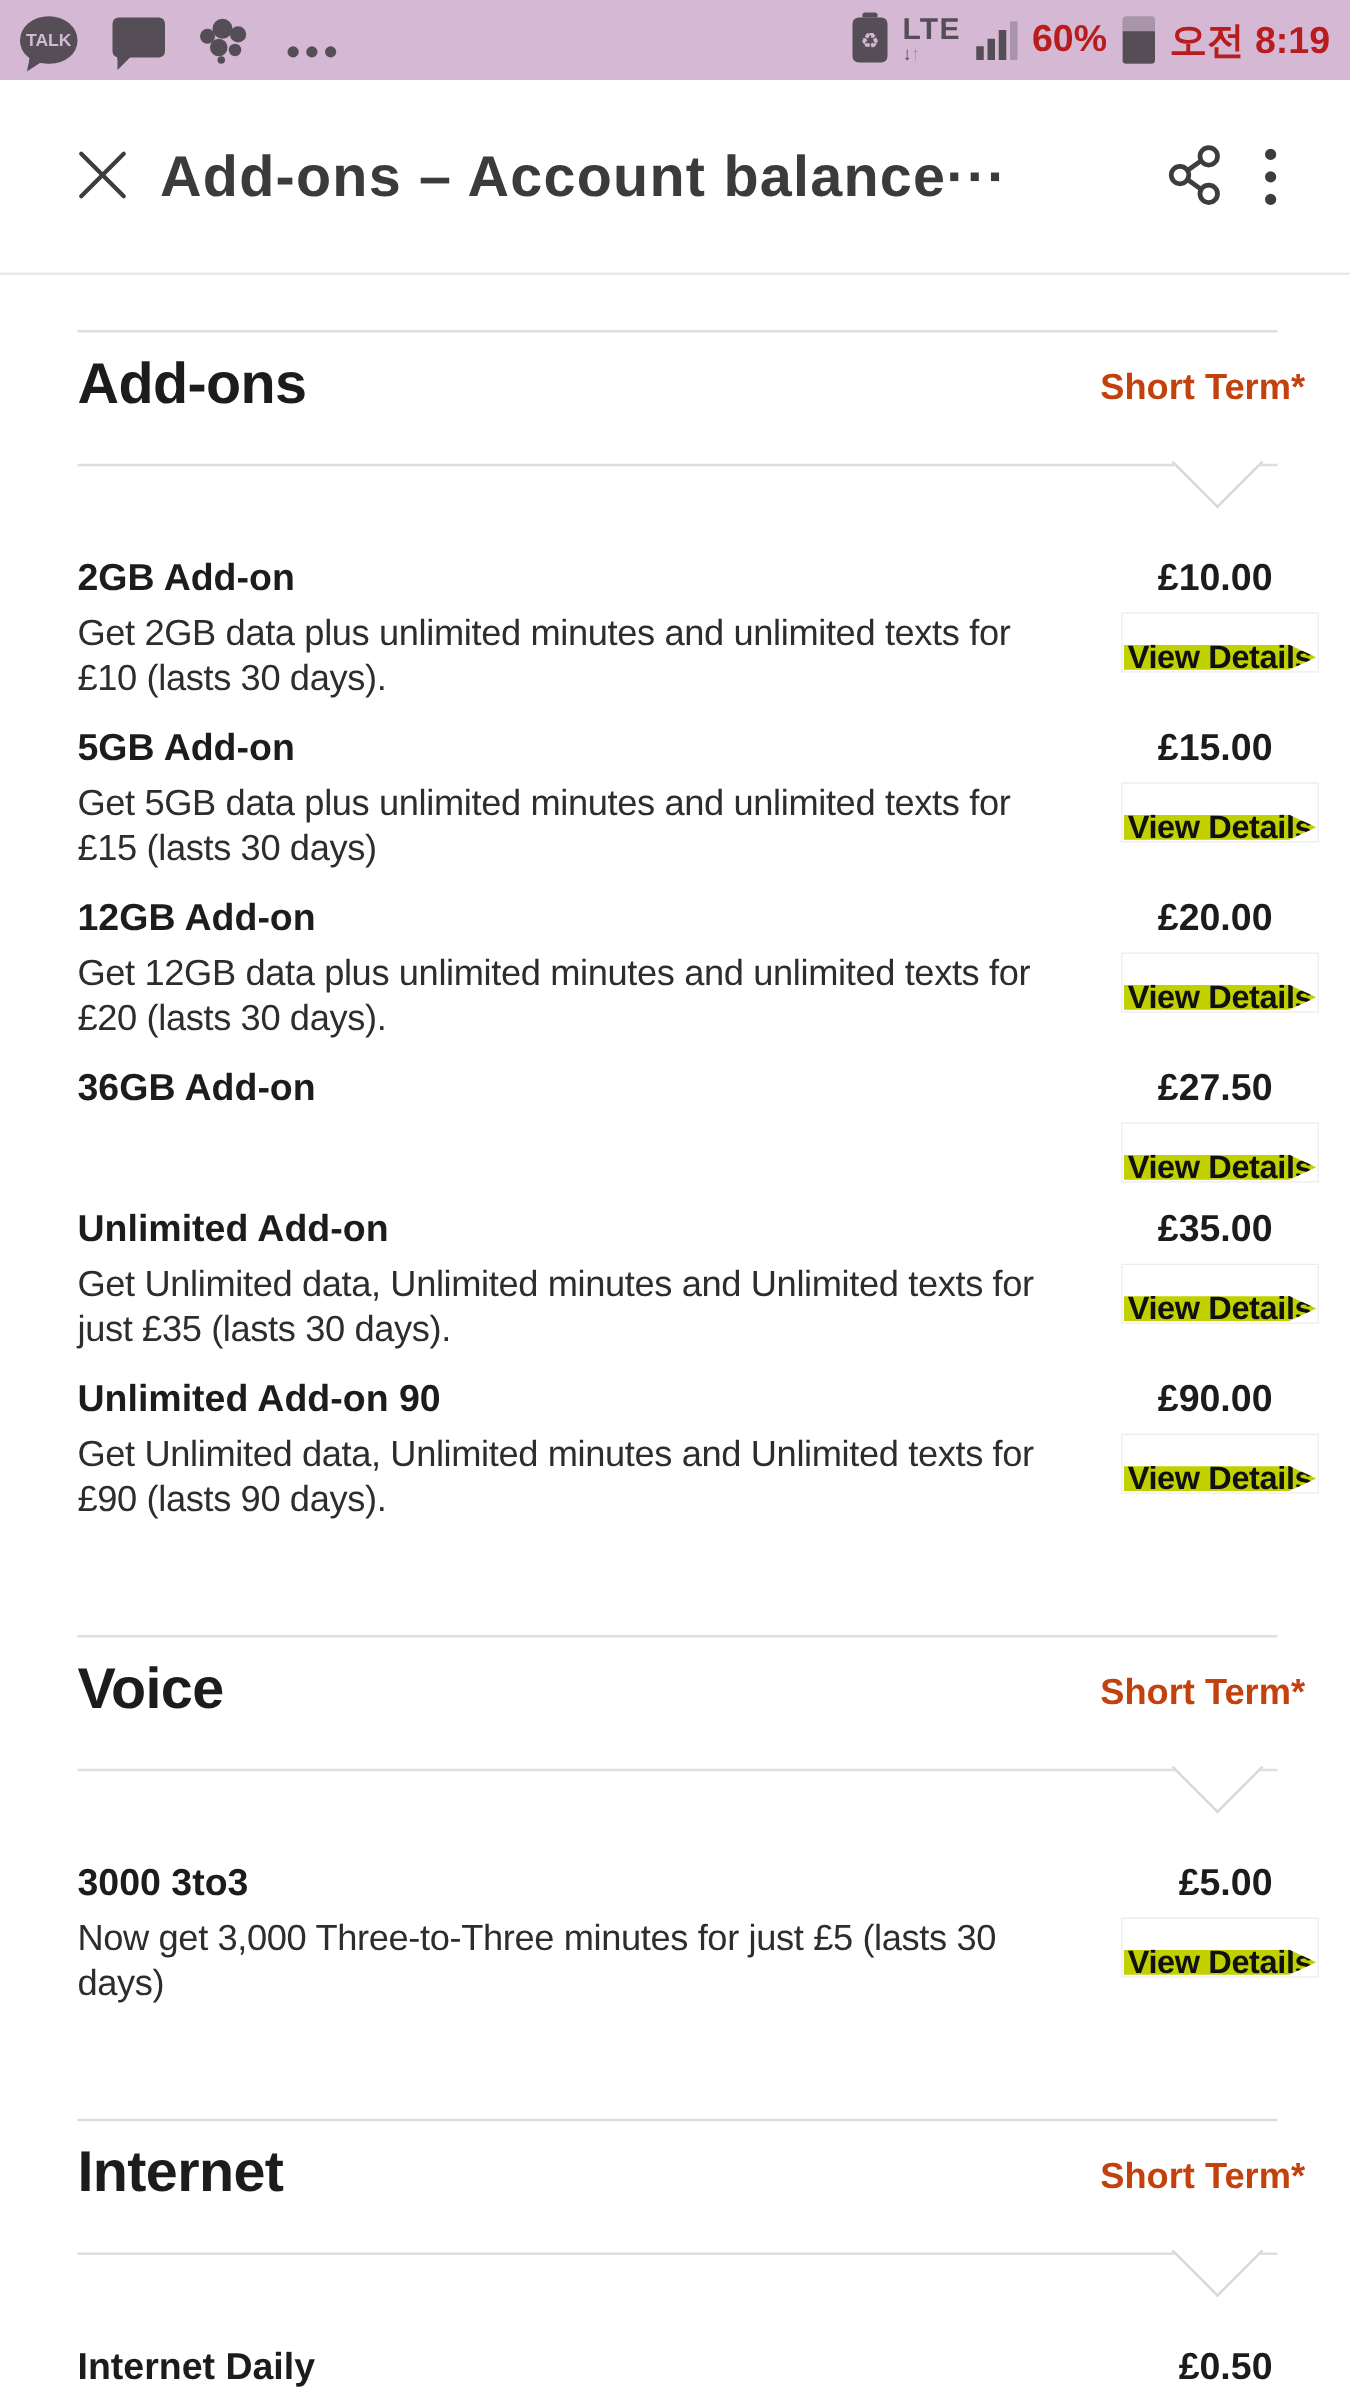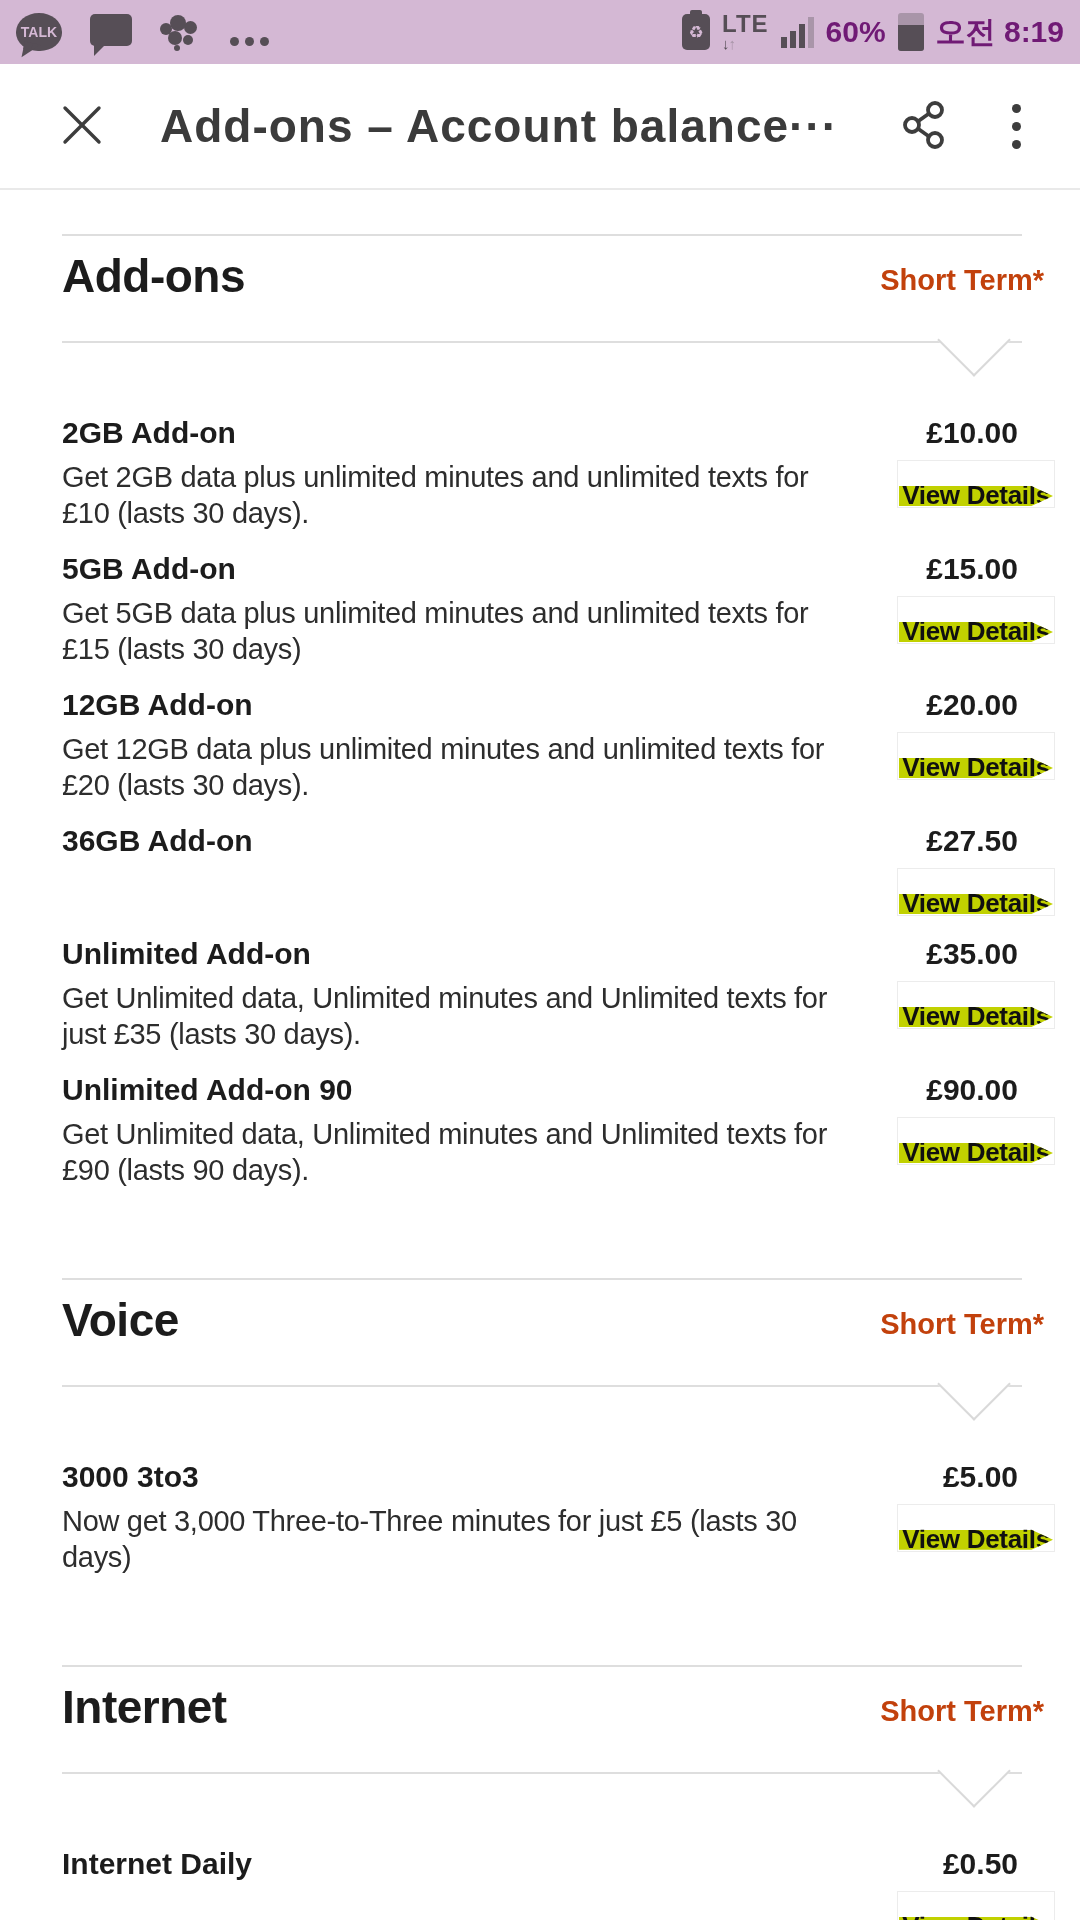--- a/index.html
+++ b/index.html
@@ -11,21 +11,21 @@
 
   
   .statusbar {
     height:64px; background:#d4b8d4; color:#564e56;
     display:flex; align-items:center; justify-content:space-between;
     padding:0 16px;
   }
   .sb-left, .sb-right { display:flex; align-items:center; }
   .sb-left { gap:28px; }
   .sb-right { gap:12px; }
-  .sb-text { font-family:cursive, sans-serif; font-size:30px; font-weight:700; color:#701a75; }
+  .sb-text { font-family:cursive, sans-serif; font-size:30px; font-weight:700; color:#b91c1c; }
 
   .talk-bubble {
     width:46px; height:38px; background:#564e56; border-radius:50% 50% 48% 48%;
     color:#d4b8d4; font-size:14px; font-weight:700; display:flex; align-items:center;
     justify-content:center; position:relative; letter-spacing:0;
   }
   .talk-bubble::after {
     content:""; position:absolute; left:7px; bottom:-8px;
     border:8px solid transparent; border-top-color:#564e56; border-left-color:#564e56;
     transform:rotate(12deg);
@@ -60,22 +60,22 @@
   .sigbars { display:flex; align-items:flex-end; gap:3px; height:32px; }
   .sigbars i { display:block; width:6px; background:#564e56; }
   .sigbars i:nth-child(1){ height:11px; } .sigbars i:nth-child(2){ height:17px; }
   .sigbars i:nth-child(3){ height:24px; } .sigbars i:nth-child(4){ height:31px; background:#a995a9; }
   .battery { width:26px; height:38px; background:#a995a9; border-radius:3px; position:relative; overflow:hidden; }
   .battery::before { content:""; position:absolute; left:0; right:0; bottom:0; height:68%; background:#564e56; }
   .battery::after { content:""; position:absolute; top:-4px; left:7px; width:12px; height:4px; background:#564e56; }
 
   
   .appheader {
-    height:126px; background:#fff; border-bottom:2px solid #e9e9e9;
-    display:flex; align-items:center; padding:0 52px 0 58px; gap:54px;
+    height:156px; background:#fff; border-bottom:2px solid #e9e9e9;
+    display:flex; align-items:center; padding:0 52px 0 58px; gap:22px;
   }
   .close-btn, .share-btn, .menu-btn { background:none; border:none; padding:0; cursor:pointer; display:flex; align-items:center; justify-content:center; }
   .page-title {
     flex:1; font-family:cursive, sans-serif; font-size:46px; font-weight:700; color:#3b3b3b;
     letter-spacing:1px; white-space:nowrap; overflow:hidden;
   }
   .menu-btn { flex-direction:column; gap:9px; width:24px; }
   .menu-btn i { width:9px; height:9px; border-radius:50%; background:#3d3d3d; display:block; }
 
   

